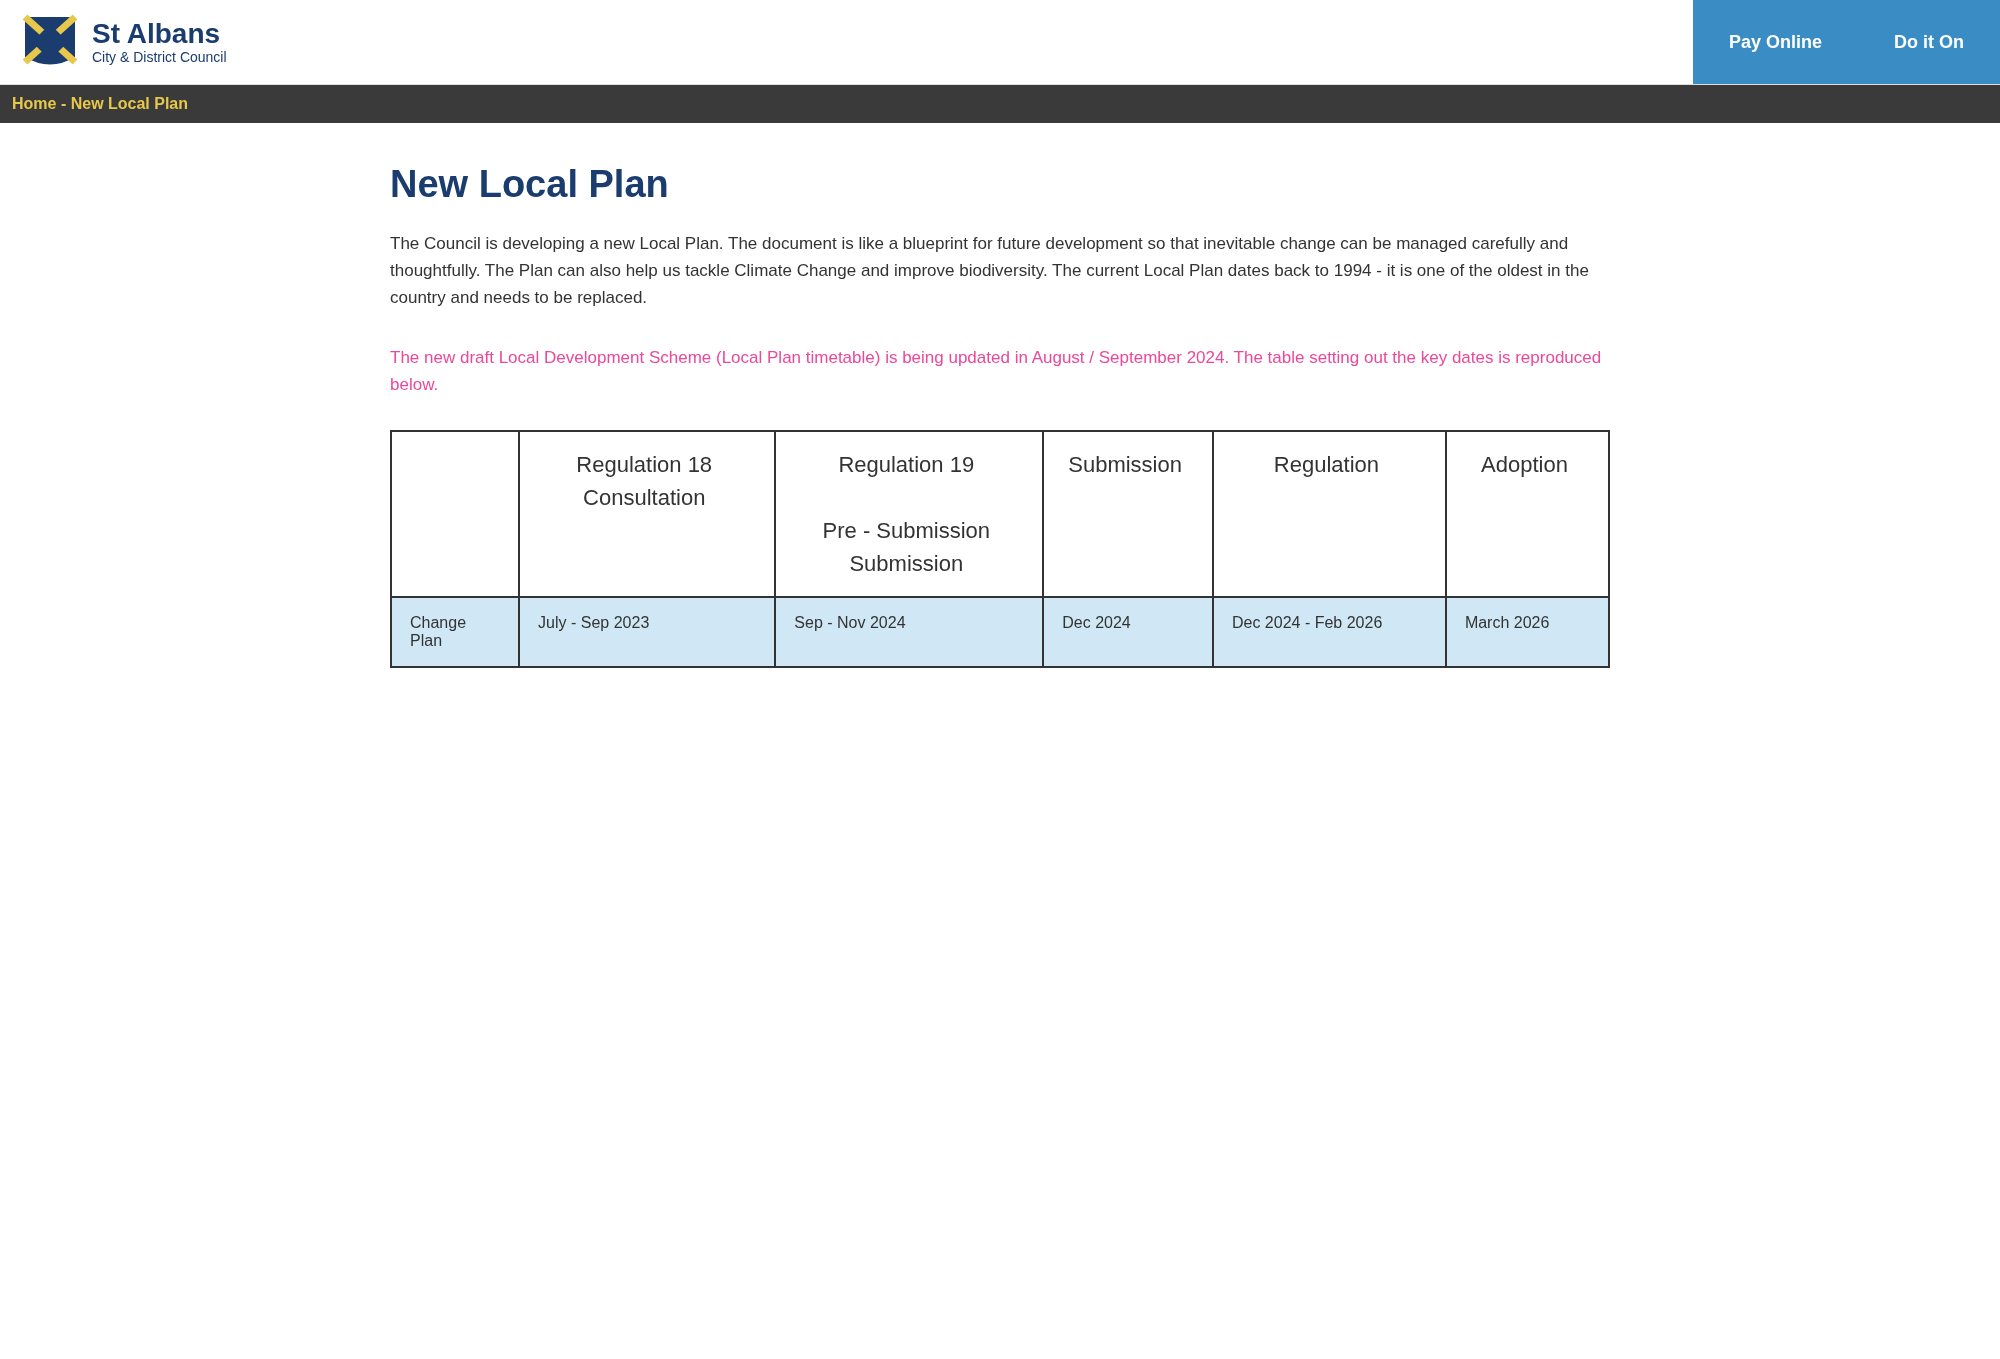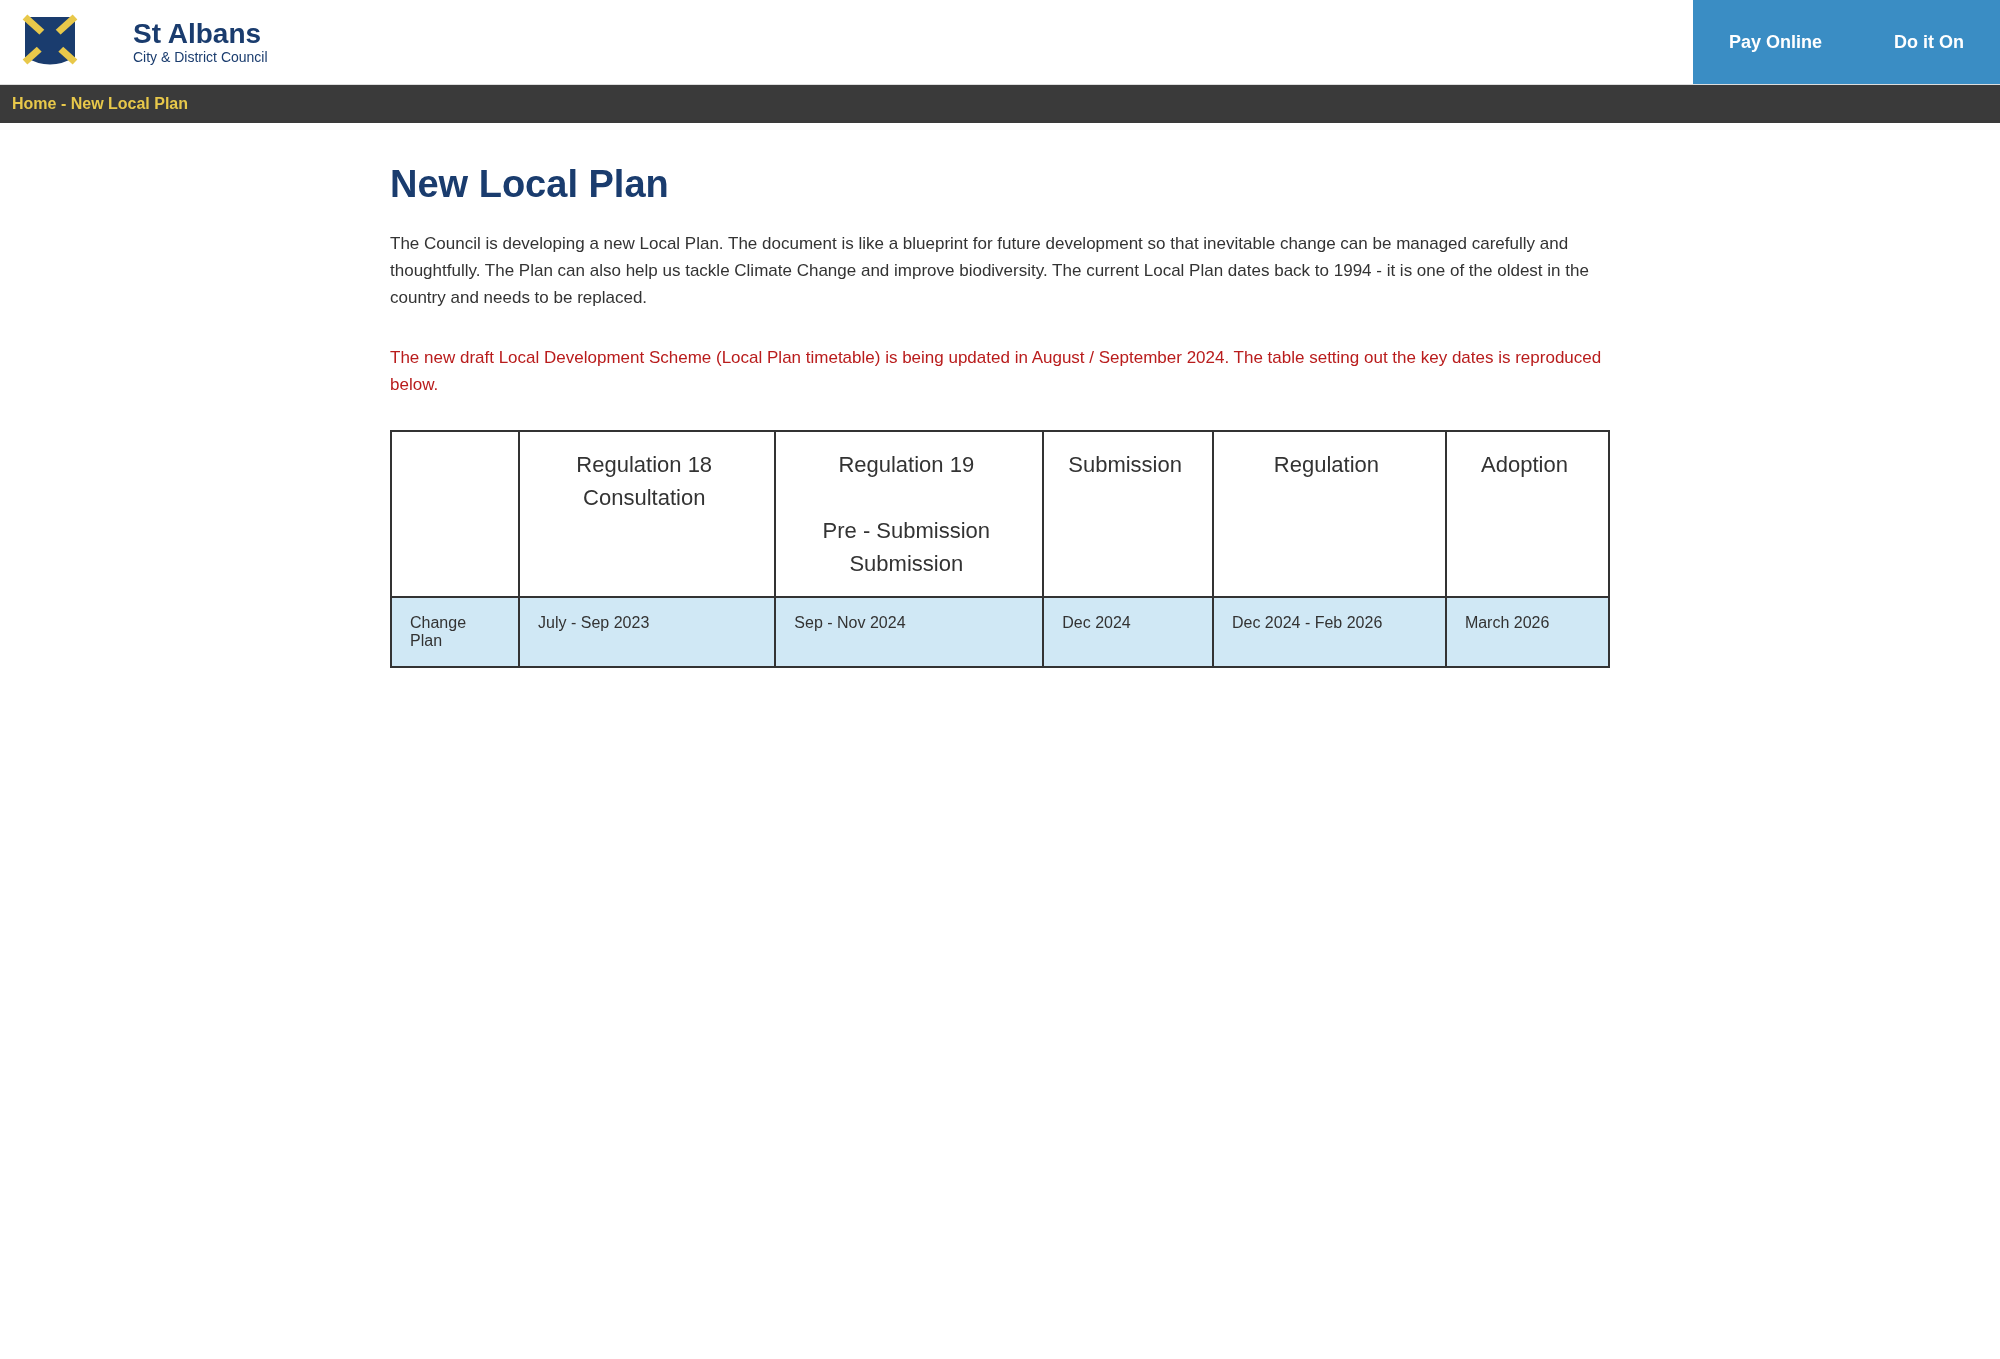--- a/index.html
+++ b/index.html
@@ -21,21 +21,20 @@
       align-items: stretch;
       border-bottom: 1px solid #ddd;
     }
 
     .header-logo-area {
       flex: 1;
       display: flex;
       align-items: center;
       padding: 12px 20px;
       background: #fff;
-      gap: 41px;
     }
 
     .logo-icon {
       width: 60px;
       height: 60px;
       margin-right: 12px;
       flex-shrink: 0;
     }
 
     .logo-text {
@@ -109,21 +108,21 @@
     .section-title {
       font-size: 26px;
       font-weight: bold;
       color: #1a3c6e;
       margin-bottom: 20px;
     }
 
     .section-text {
       font-size: 17px;
       line-height: 1.6;
-      color: #b91c1c;
+      color: #ec4899;
       margin-bottom: 32px;
     }
 
     
     .plan-table {
       border-collapse: collapse;
       width: 100%;
       margin-top: 8px;
     }
 

